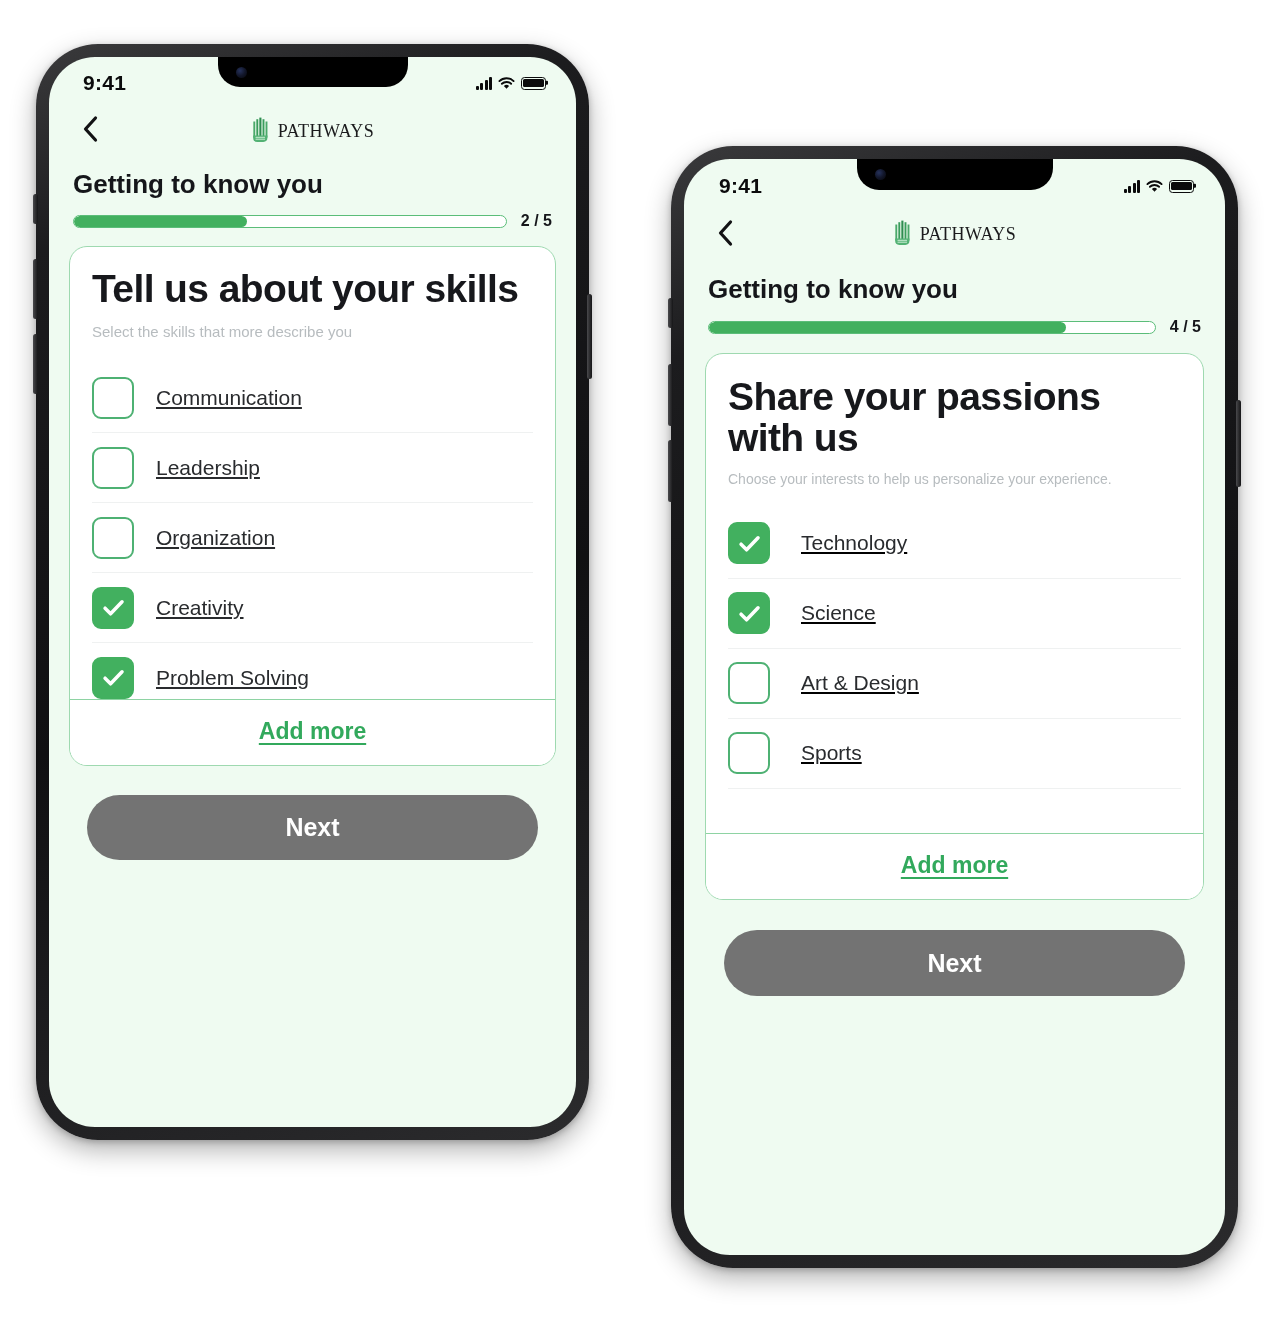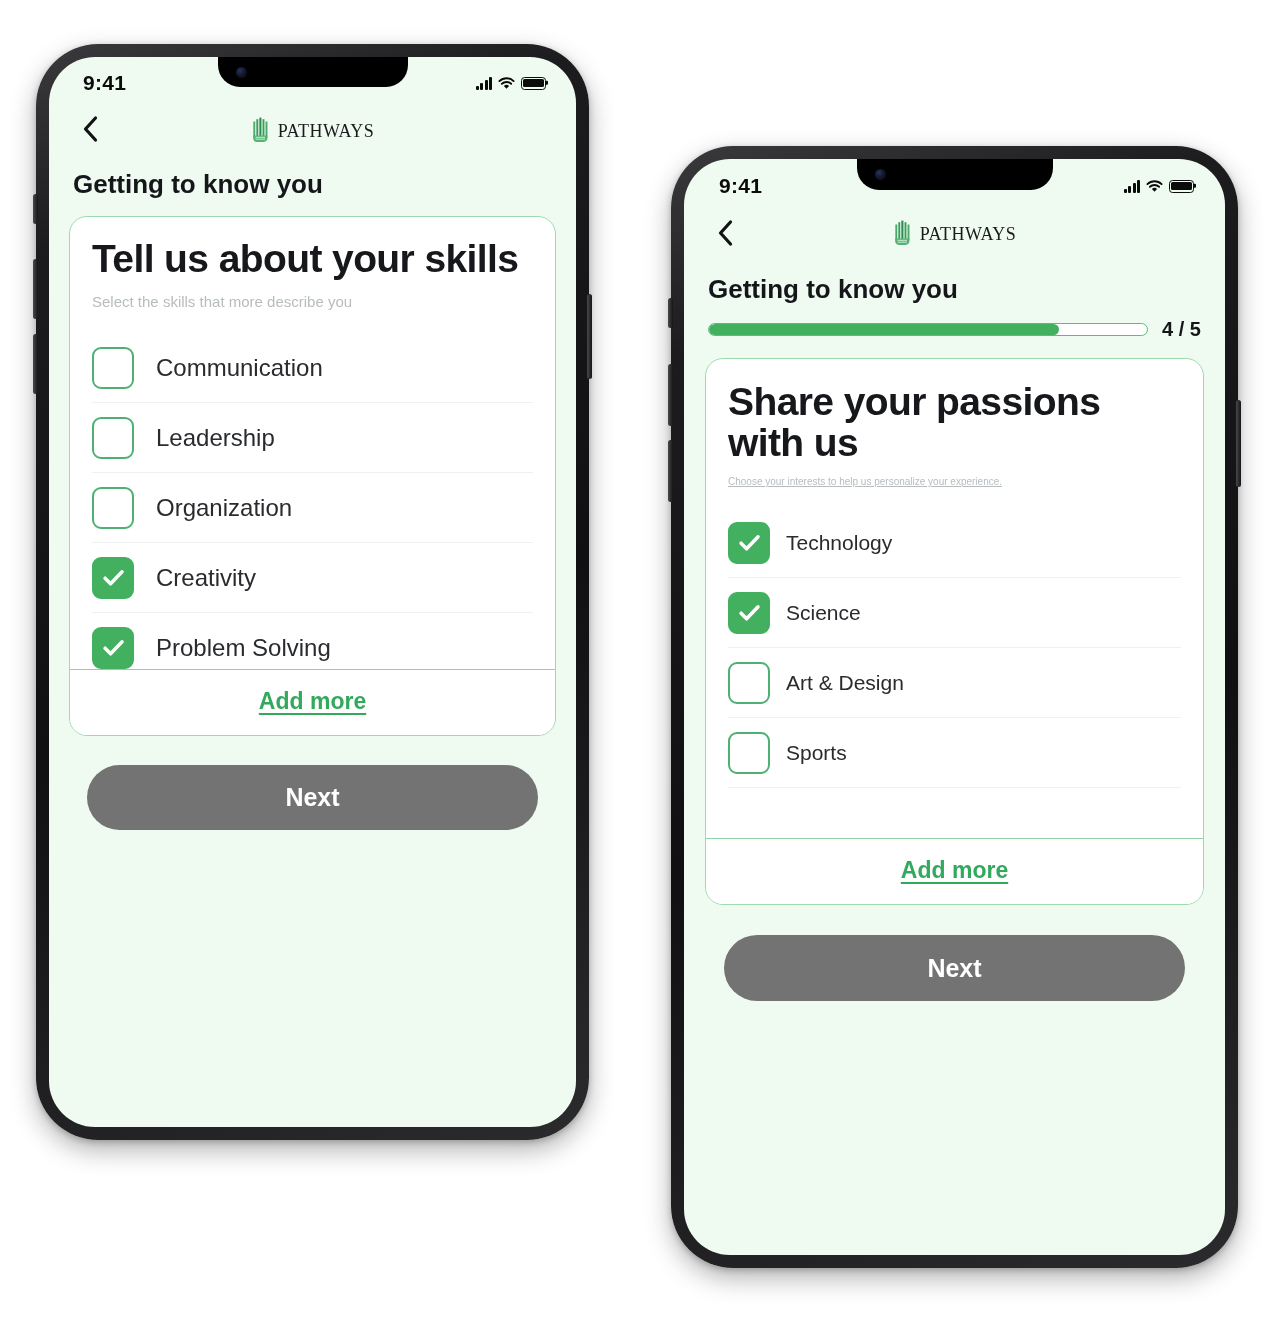--- a/index.html
+++ b/index.html
@@ -282,44 +282,44 @@
   #phone1 .progress-row { padding: 12px 24px 0 24px; gap: 14px; }
   #phone1 .track { height: 13px; }
   #phone1 .step-count { font-size: 16px; }
   #phone1 .card { margin: 16px 20px 0 20px; height: 518px; }
   #phone1 .card-head-title { font-size: 39px; padding: 22px 22px 0 22px; }
   #phone1 .card-head-sub { font-size: 15px; padding: 12px 22px 0 22px; }
   #phone1 .card-scroll { padding: 22px 22px 0 22px; }
   #phone1 .opt { height: 69px; gap: 22px; }
   #phone1 .cbox { width: 42px; height: 42px; }
   #phone1 .cbox svg { width: 27px; height: 27px; }
-  #phone1 .opt-label { font-size: 24px; }
+  #phone1 .opt-label { font-size: 21px; text-decoration: underline; }
   #phone1 .addmore { padding: 18px 0 20px 0; }
   #phone1 .addmore span { font-size: 23px; }
   #phone1 .next-wrap { padding: 29px 38px 0 38px; }
   #phone1 .next-btn { height: 65px; font-size: 25px; }
 
   
   #phone2 { left: 671px; top: 146px; width: 567px; height: 1122px; }
   #phone2 .notch { width: 196px; height: 31px; }
   #phone2 .statusbar { padding: 15px 31px 0 35px; }
   #phone2 .status-time { font-size: 21px; }
   #phone2 .battery { width: 25px; height: 13px; }
   #phone2 .navbar { padding: 12px 24px 0 24px; height: 45px; }
   #phone2 .back-btn { width: 34px; height: 34px; }
   #phone2 .brand-name { font-size: 18px; }
   #phone2 .sec-title { font-size: 26px; padding: 19px 24px 0 24px; }
   #phone2 .progress-row { padding: 13px 24px 0 24px; gap: 14px; }
   #phone2 .track { height: 13px; }
-  #phone2 .step-count { font-size: 20px; }
+  #phone2 .step-count { font-size: 16px; }
   #phone2 .card { margin: 17px 21px 0 21px; height: 545px; }
   #phone2 .card-head-title { font-size: 39px; padding: 23px 22px 0 22px; }
-  #phone2 .card-head-sub { font-size: 10px; padding: 12px 22px 0 22px; text-decoration: underline; }
+  #phone2 .card-head-sub { font-size: 14px; padding: 12px 22px 0 22px; }
   #phone2 .card-scroll { padding: 20px 22px 0 22px; }
-  #phone2 .opt { height: 69px; gap: 16px; }
+  #phone2 .opt { height: 69px; gap: 31px; text-decoration: underline; }
   #phone2 .cbox { width: 42px; height: 42px; }
   #phone2 .cbox svg { width: 27px; height: 27px; }
   #phone2 .opt-label { font-size: 21px; }
   #phone2 .addmore { padding: 18px 0 20px 0; }
   #phone2 .addmore span { font-size: 23px; }
   #phone2 .next-wrap { padding: 30px 40px 0 40px; }
   #phone2 .next-btn { height: 66px; font-size: 25px; }
 </style>
 </head>
 <body>
@@ -374,20 +374,26 @@
               <rect x="14.4" y="4.5" width="1.9" height="16" fill="#4aa96a"></rect>
               <path d="M2 18.6h14.3v2.2a4.1 4.1 0 0 1-4.1 4.1H6.1A4.1 4.1 0 0 1 2 20.8z" fill="#53b274"></path>
               <path d="M4.4 20.3h9.5M4.4 22.2h9.5" stroke="#eafaee" stroke-width=".8"></path>
             </svg>
             <div class="brand-name">PATHWAYS</div>
           </div>
         </div>
 
         <div class="sec-title">Getting to know you</div>
 
+        <div class="progress-row">
+          <div class="track">
+            <div class="fill" id="p1fill" style="width: 40%;"></div>
+          </div>
+          <div class="step-count">2 / 5</div>
+        </div>
 
         <div class="card">
           <div class="card-head-title">Tell us about your skills</div>
           <div class="card-head-sub">Select the skills that more describe you</div>
           <div class="card-scroll" id="p1list">
               <div class="opt">
                 <div class="cbox"></div>
                 <div class="opt-label">Communication</div>
               </div>
               <div class="opt">

